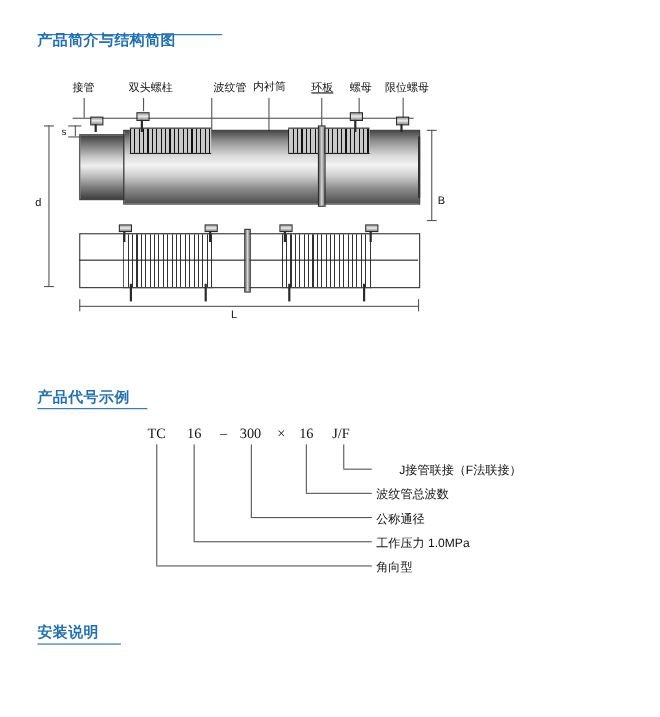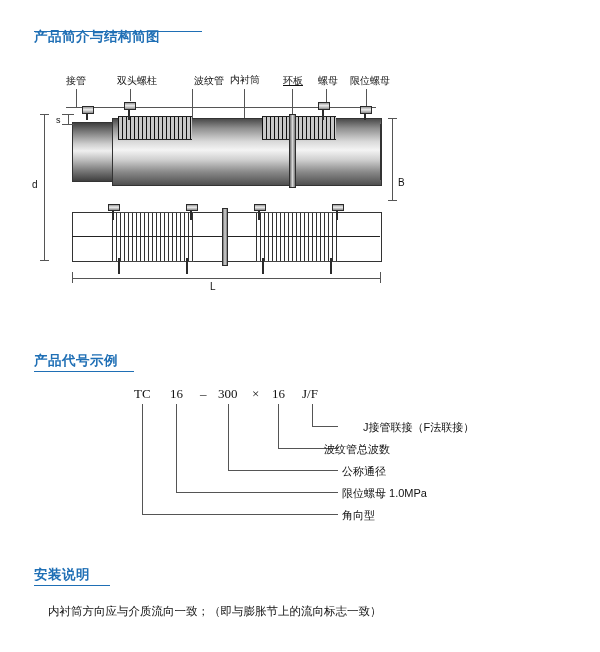--- a/index.html
+++ b/index.html
@@ -271,24 +271,23 @@
     <div class="thin-v" style="left:278px; top:32px; height:44px;"></div>
     <div class="thin-v" style="left:312px; top:32px; height:22px;"></div>
 
     <div class="thin-h" style="left:312px; top:54px; width:26px;"></div>
     <div class="thin-h" style="left:278px; top:76px; width:60px;"></div>
     <div class="thin-h" style="left:228px; top:98px; width:110px;"></div>
     <div class="thin-h" style="left:176px; top:120px; width:162px;"></div>
     <div class="thin-h" style="left:142px; top:142px; width:196px;"></div>
 
     <div class="code-desc" style="left:342px; top:48px;margin-left:21px;">J接管联接（F法联接）</div>
-    <div class="code-desc" style="left:324px; top:70px;">波纹管总波数</div>
+    <div class="code-desc" style="left:342px; top:70px;">波纹管总波数</div>
     <div class="code-desc" style="left:342px; top:92px;">公称通径</div>
-    <div class="code-desc" style="left:342px; top:114px;">限位螺母 1.0MPa</div>
+    <div class="code-desc" style="left:342px; top:114px;">工作压力 1.0MPa</div>
     <div class="code-desc" style="left:342px; top:136px;">角向型</div>
   </div>
 
   <div class="section-title" style="left:34px; top:566px;">安装说明</div>
   <div class="title-rule" style="left:34px; top:585px; width:76px;"></div>
 
-  <div class="note" style="left:48px; top:604px;">内衬筒方向应与介质流向一致；（即与膨胀节上的流向标志一致）</div>
 
 </div>
 
 </body></html>

